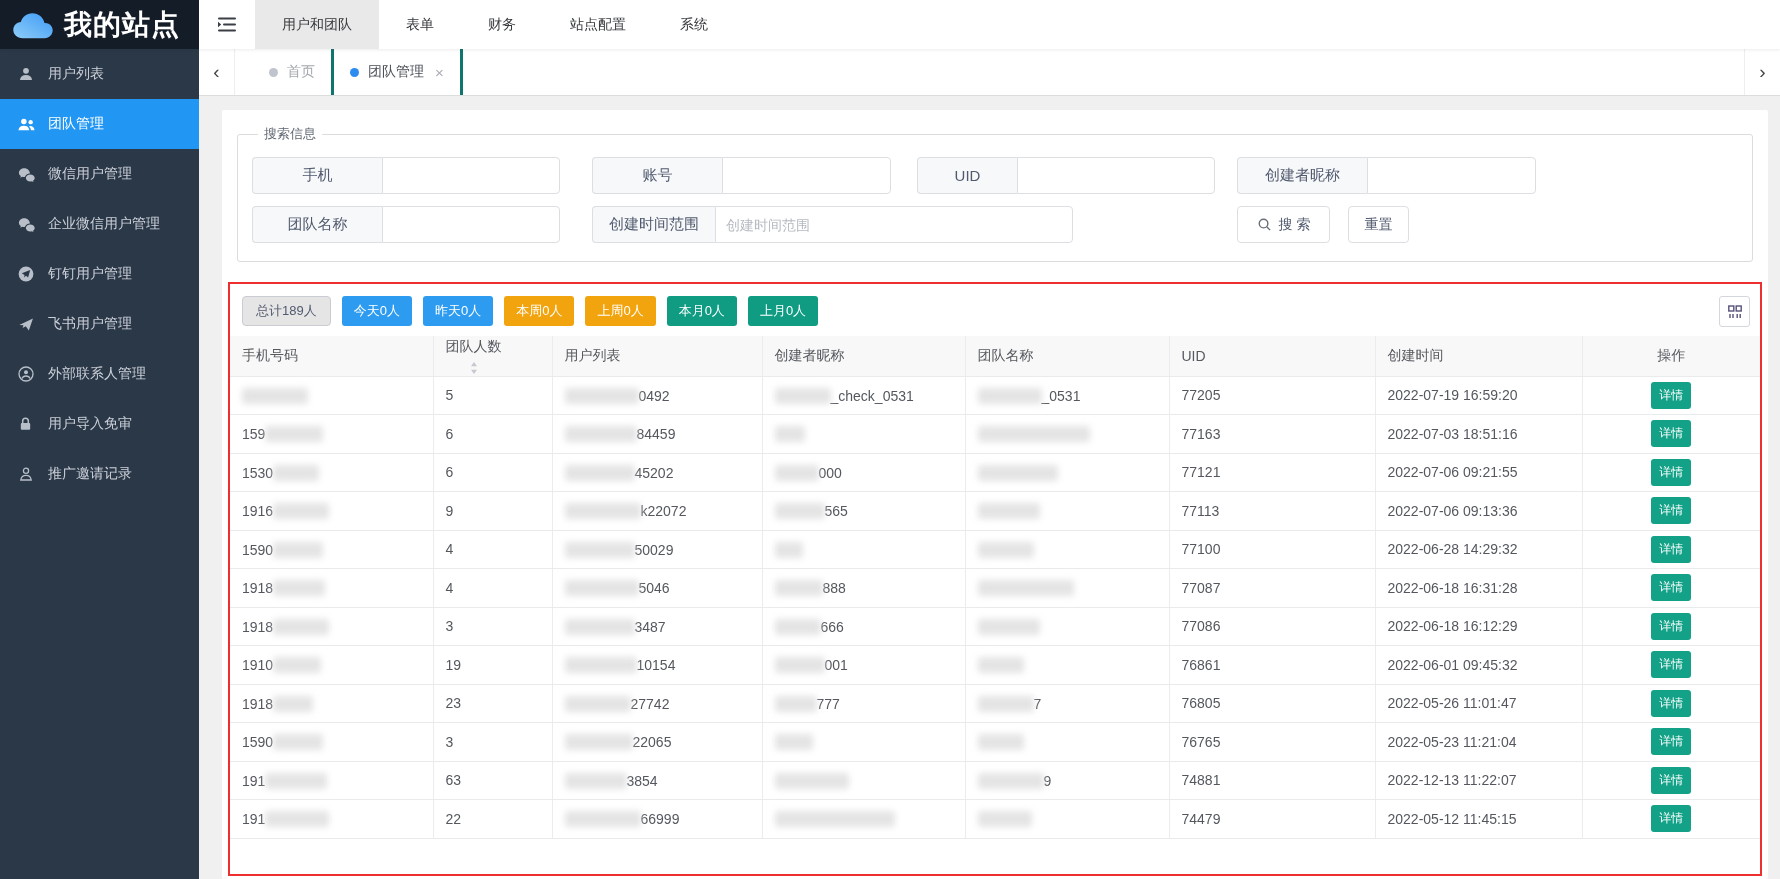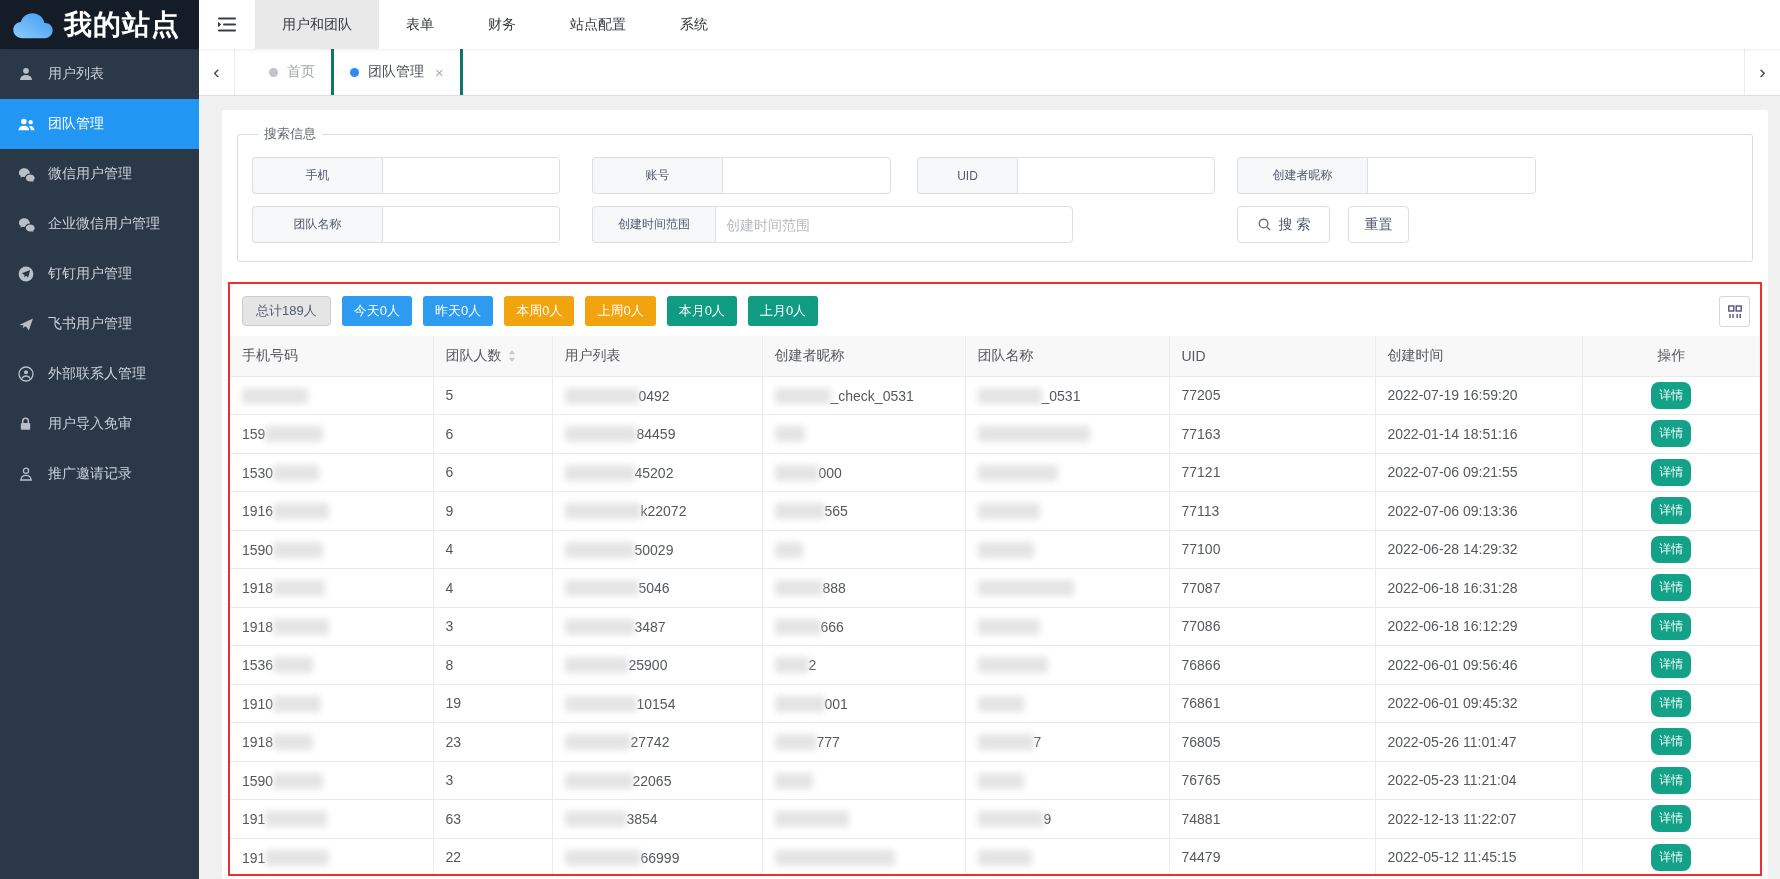--- a/index.html
+++ b/index.html
@@ -58,21 +58,21 @@
           padding:14px 12px 0 23px; }
   .panel { background:#fff; height:100%; padding:15px; border-radius:2px; }
 
   
   .search-box { border:1px solid #dcdcdc; border-radius:3px; margin:0; padding:2px 14px 18px; }
   .search-box legend { font-size:13px; color:#5f6570; padding:0 6px; margin-left:6px; }
   .srow { display:flex; margin-top:12px; align-items:center; }
   .igroup { display:flex; height:37px; }
   .iglabel { background:#f7f8fa; border:1px solid #dcdee2; border-right:none;
              border-radius:4px 0 0 4px; display:flex; align-items:center; justify-content:center;
-             font-size:12px; color:#515a6e; }
+             font-size:15px; color:#515a6e; }
   .iginput { border:1px solid #dcdee2; border-radius:0 4px 4px 0; padding:0 10px; font-size:14px;
              color:#333; outline:none; background:#fff; }
   .iginput::placeholder { color:#b6bac1; }
   .lab130{width:130px;} .lab100{width:100px;} .lab123{width:123px;}
   .in178{width:178px;} .in169{width:169px;} .in198{width:198px;} .in358{width:358px;}
   .ml32{margin-left:32px;} .ml26{margin-left:26px;} .ml22{margin-left:22px;}
   .ml164{margin-left:164px;} .ml18{margin-left:18px;}
   .btn { height:37px; background:#fff; border:1px solid #dcdee2; border-radius:4px;
          font-size:14px; color:#515a6e; display:inline-flex; align-items:center;
          justify-content:center; cursor:pointer; }
@@ -93,22 +93,22 @@
              border:1px solid #d4d7dd; border-radius:3px; background:#fff;
              display:flex; align-items:center; justify-content:center; cursor:pointer; }
 
   table { width:100%; border-collapse:collapse; table-layout:fixed; font-size:14px; color:#54585e; }
   thead th { background:#f8f8f9; height:40px; text-align:left; padding:0 0 0 12px;
              font-weight:normal; color:#55585d; border-bottom:1px solid #e8eaec; }
   thead th:not(:first-child), tbody td:not(:first-child) { border-left:1px solid #ececee; }
   tbody td { height:38.5px; padding:0 0 0 12px; border-bottom:1px solid #e8eaec;
              white-space:nowrap; overflow:hidden; background:#fff; }
   th.center, td.center { text-align:center; padding:0; }
-  .sort-wrap { display:inline-flex; align-items:center; gap:6px; }
-  .detail-btn { background:#13a288; color:#fff; border:none; border-radius:8px;
+  .sort-wrap { display:inline-flex; align-items:center; gap:6px;flex-direction:column; }
+  .detail-btn { background:#13a288; color:#fff; border:none; border-radius:3px;
                 font-size:12px; padding:5px 8px; cursor:pointer; }
   .blur { display:inline-block; height:16px; background:#dedede; border-radius:2px;
           filter:blur(3px); vertical-align:middle; opacity:.8; }
   .frag { vertical-align:middle; }
 
   .sliver { position:relative; height:13px; margin:0 -9px; overflow:hidden; background:#fff; }
 </style>
 </head>
 <body>
 
@@ -356,21 +356,21 @@
               <td>2022-07-19 16:59:20</td>
               <td class="center"><button class="detail-btn">详情</button></td>
             </tr>
             <tr>
               <td><span class="frag">159</span><span class="blur" style="width: 58px;"></span></td>
               <td>6</td>
               <td><span class="blur" style="width: 72px;"></span><span class="frag">84459</span></td>
               <td><span class="blur" style="width: 30px;"></span></td>
               <td><span class="blur" style="width: 112px;"></span></td>
               <td>77163</td>
-              <td>2022-01-14 18:51:16</td>
+              <td>2022-07-03 18:51:16</td>
               <td class="center"><button class="detail-btn">详情</button></td>
             </tr>
             <tr>
               <td><span class="frag">1530</span><span class="blur" style="width: 46px;"></span></td>
               <td>6</td>
               <td><span class="blur" style="width: 70px;"></span><span class="frag">45202</span></td>
               <td><span class="blur" style="width: 44px;"></span><span class="frag">000</span></td>
               <td><span class="blur" style="width: 80px;"></span></td>
               <td>77121</td>
               <td>2022-07-06 09:21:55</td>
@@ -410,30 +410,20 @@
               <td><span class="frag">1918</span><span class="blur" style="width: 56px;"></span></td>
               <td>3</td>
               <td><span class="blur" style="width: 70px;"></span><span class="frag">3487</span></td>
               <td><span class="blur" style="width: 46px;"></span><span class="frag">666</span></td>
               <td><span class="blur" style="width: 62px;"></span></td>
               <td>77086</td>
               <td>2022-06-18 16:12:29</td>
               <td class="center"><button class="detail-btn">详情</button></td>
             </tr>
             <tr>
-              <td><span class="frag">1536</span><span class="blur" style="width: 40px;"></span></td>
-              <td>8</td>
-              <td><span class="blur" style="width: 64px;"></span><span class="frag">25900</span></td>
-              <td><span class="blur" style="width: 34px;"></span><span class="frag">2</span></td>
-              <td><span class="blur" style="width: 70px;"></span></td>
-              <td>76866</td>
-              <td>2022-06-01 09:56:46</td>
-              <td class="center"><button class="detail-btn">详情</button></td>
-            </tr>
-            <tr>
               <td><span class="frag">1910</span><span class="blur" style="width: 48px;"></span></td>
               <td>19</td>
               <td><span class="blur" style="width: 72px;"></span><span class="frag">10154</span></td>
               <td><span class="blur" style="width: 50px;"></span><span class="frag">001</span></td>
               <td><span class="blur" style="width: 46px;"></span></td>
               <td>76861</td>
               <td>2022-06-01 09:45:32</td>
               <td class="center"><button class="detail-btn">详情</button></td>
             </tr>
             <tr>

